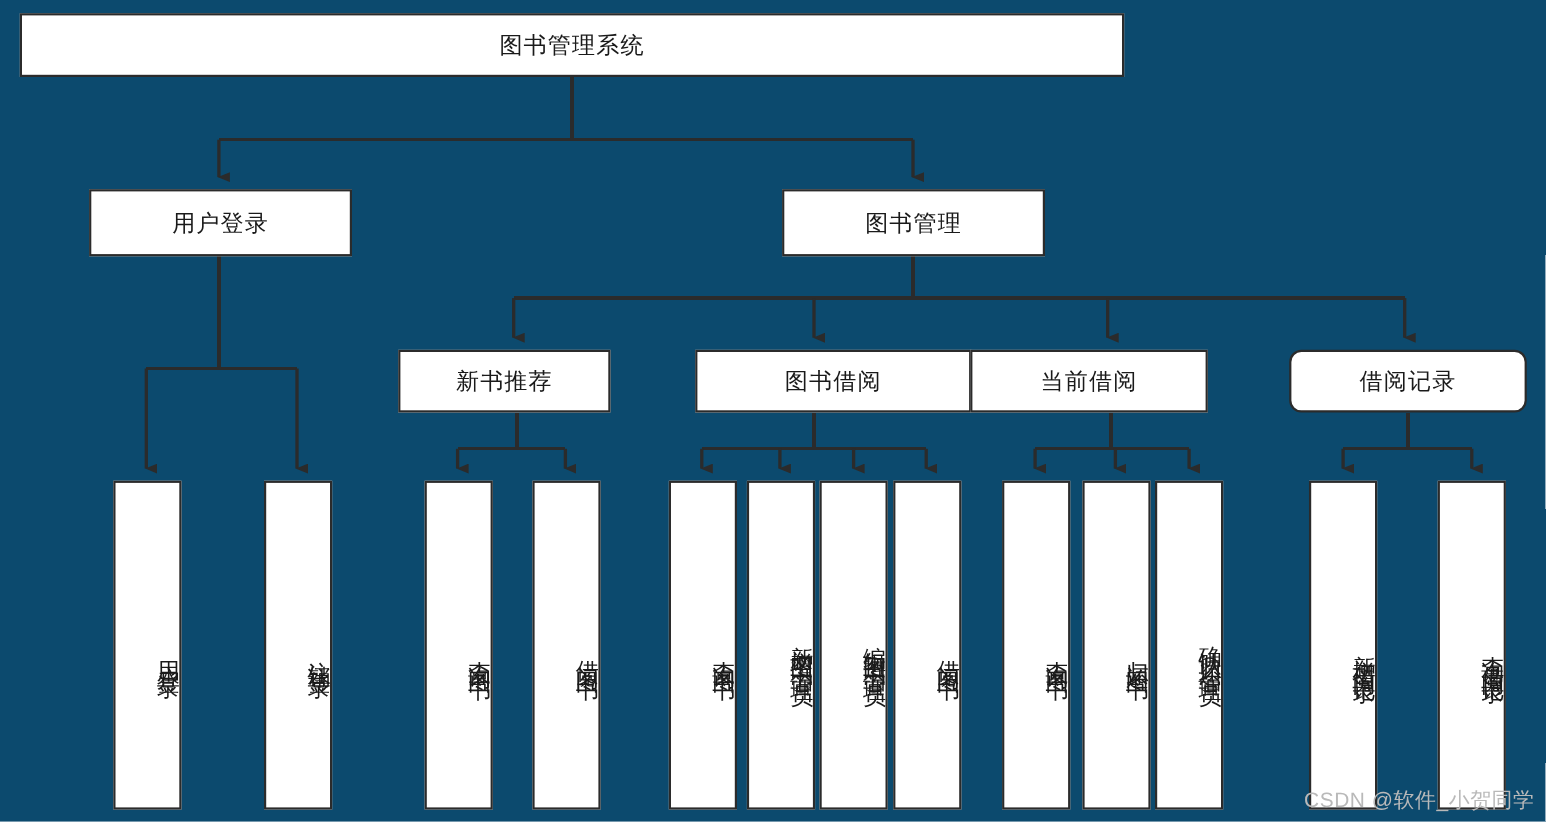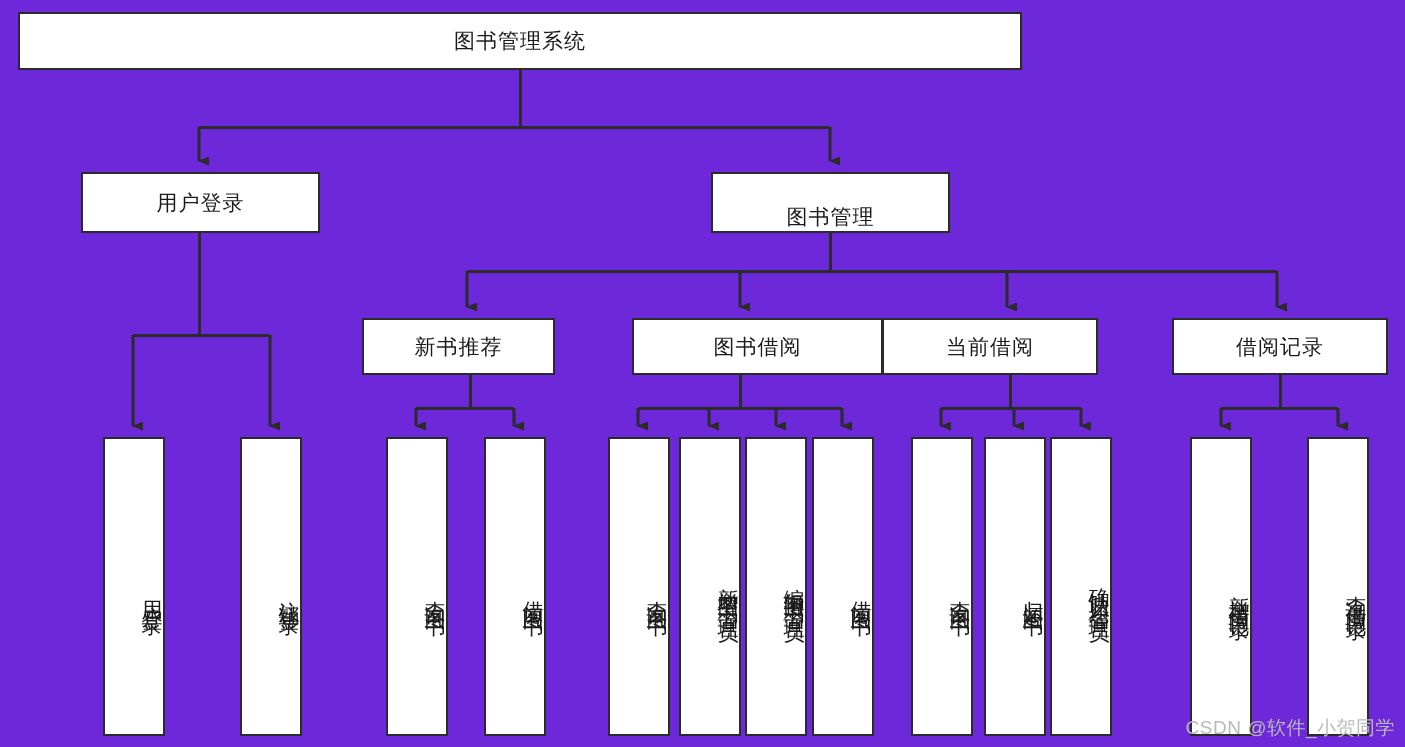--- a/index.html
+++ b/index.html
@@ -8,21 +8,21 @@
     padding: 0;
     background: #ffffff;
   }
   body {
     font-family: "Liberation Sans", "DejaVu Sans", sans-serif;
   }
   #canvas {
     position: relative;
     width: 1405px;
     height: 747px;
-    background: #6d28d9;
+    background: #0c4a6e;
     overflow: hidden;
   }
   #edges {
     position: absolute;
     left: 0;
     top: 0;
     width: 1405px;
     height: 747px;
     pointer-events: none;
   }
@@ -115,33 +115,33 @@
       </g>
   </svg>
 
   <div id="nodes-layer">
       <div class="node root h" style="left: 18px; top: 12px; width: 1004px; height: 58px;">
         <span class="htext">图书管理系统</span>
       </div>
       <div class="node h" style="left: 81px; top: 172px; width: 239px; height: 61px;">
         <span class="htext">用户登录</span>
       </div>
-      <div class="node h" style="left: 711px; top: 172px; width: 239px; height: 61px; align-items: flex-end;">
+      <div class="node h" style="left: 711px; top: 172px; width: 239px; height: 61px;">
         <span class="htext">图书管理</span>
       </div>
       <div class="node h" style="left: 362px; top: 318px; width: 193px; height: 57px; text-align: center;">
         <span class="htext">新书推荐</span>
       </div>
       <div class="node h" style="left: 632px; top: 318px; width: 251px; height: 57px;">
         <span class="htext">图书借阅</span>
       </div>
       <div class="node h" style="left: 882px; top: 318px; width: 216px; height: 57px;">
         <span class="htext">当前借阅</span>
       </div>
-      <div class="node h" style="left: 1172px; top: 318px; width: 216px; height: 57px;">
+      <div class="node h" style="left: 1172px; top: 318px; width: 216px; height: 57px; border-radius: 11px;">
         <span class="htext">借阅记录</span>
       </div>
       <div class="node v" style="left: 103px; top: 437px; width: 62px; height: 299px;">
         <span class="vtext">用户登录</span>
       </div>
       <div class="node v" style="left: 240px; top: 437px; width: 62px; height: 299px;">
         <span class="vtext">注销登录</span>
       </div>
       <div class="node v" style="left: 386px; top: 437px; width: 62px; height: 299px;">
         <span class="vtext">查询图书</span>

